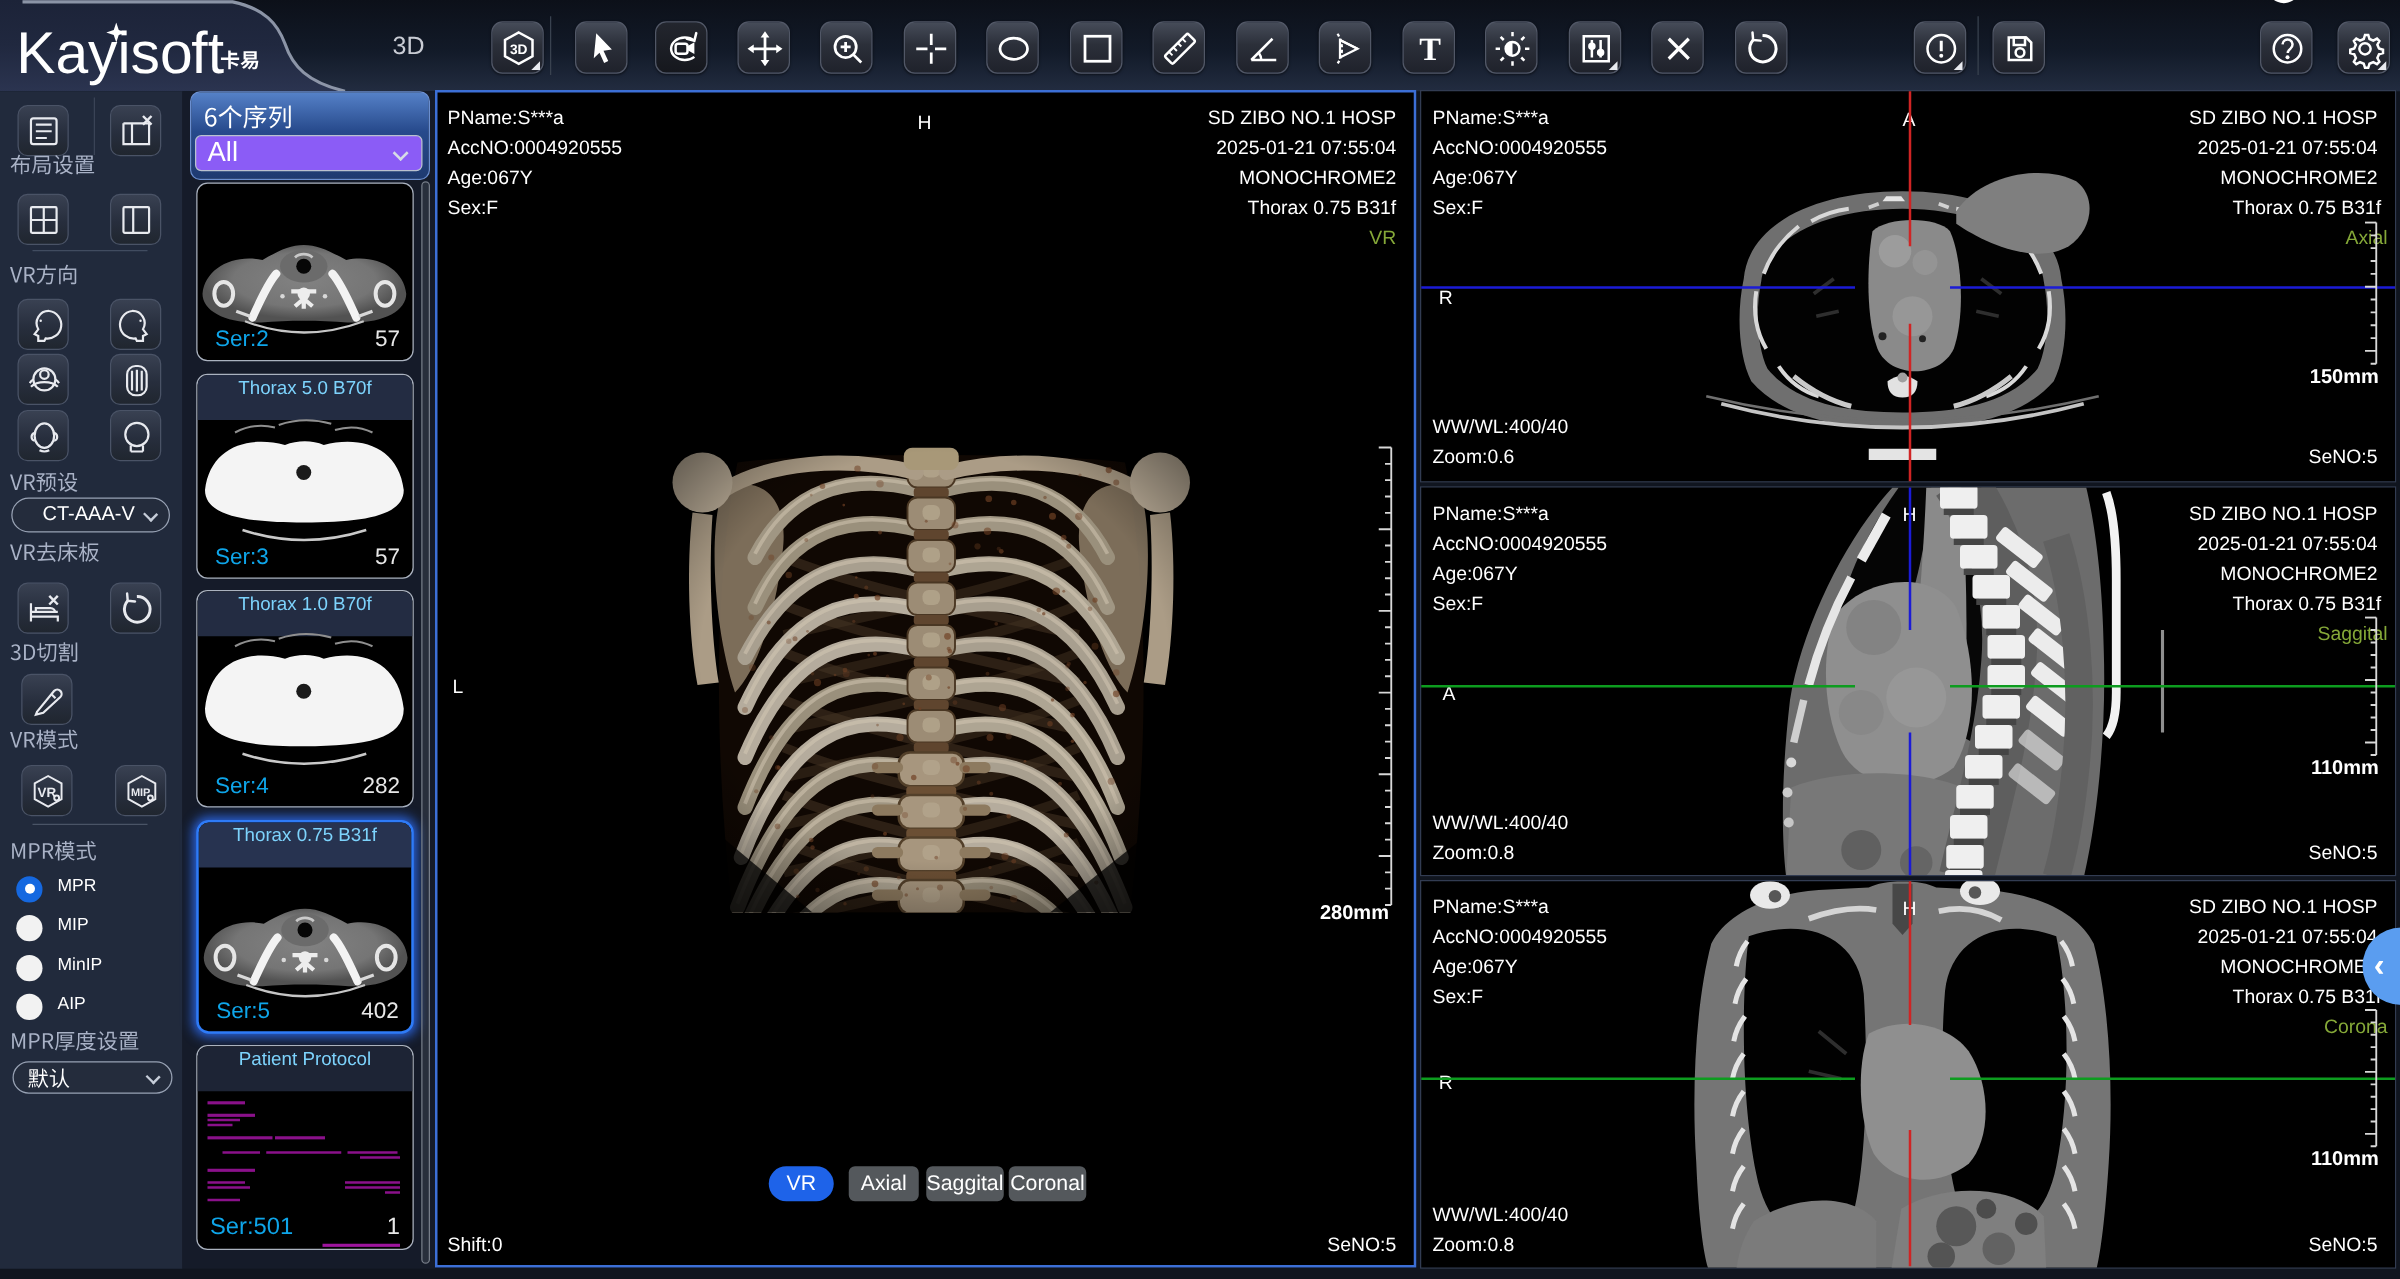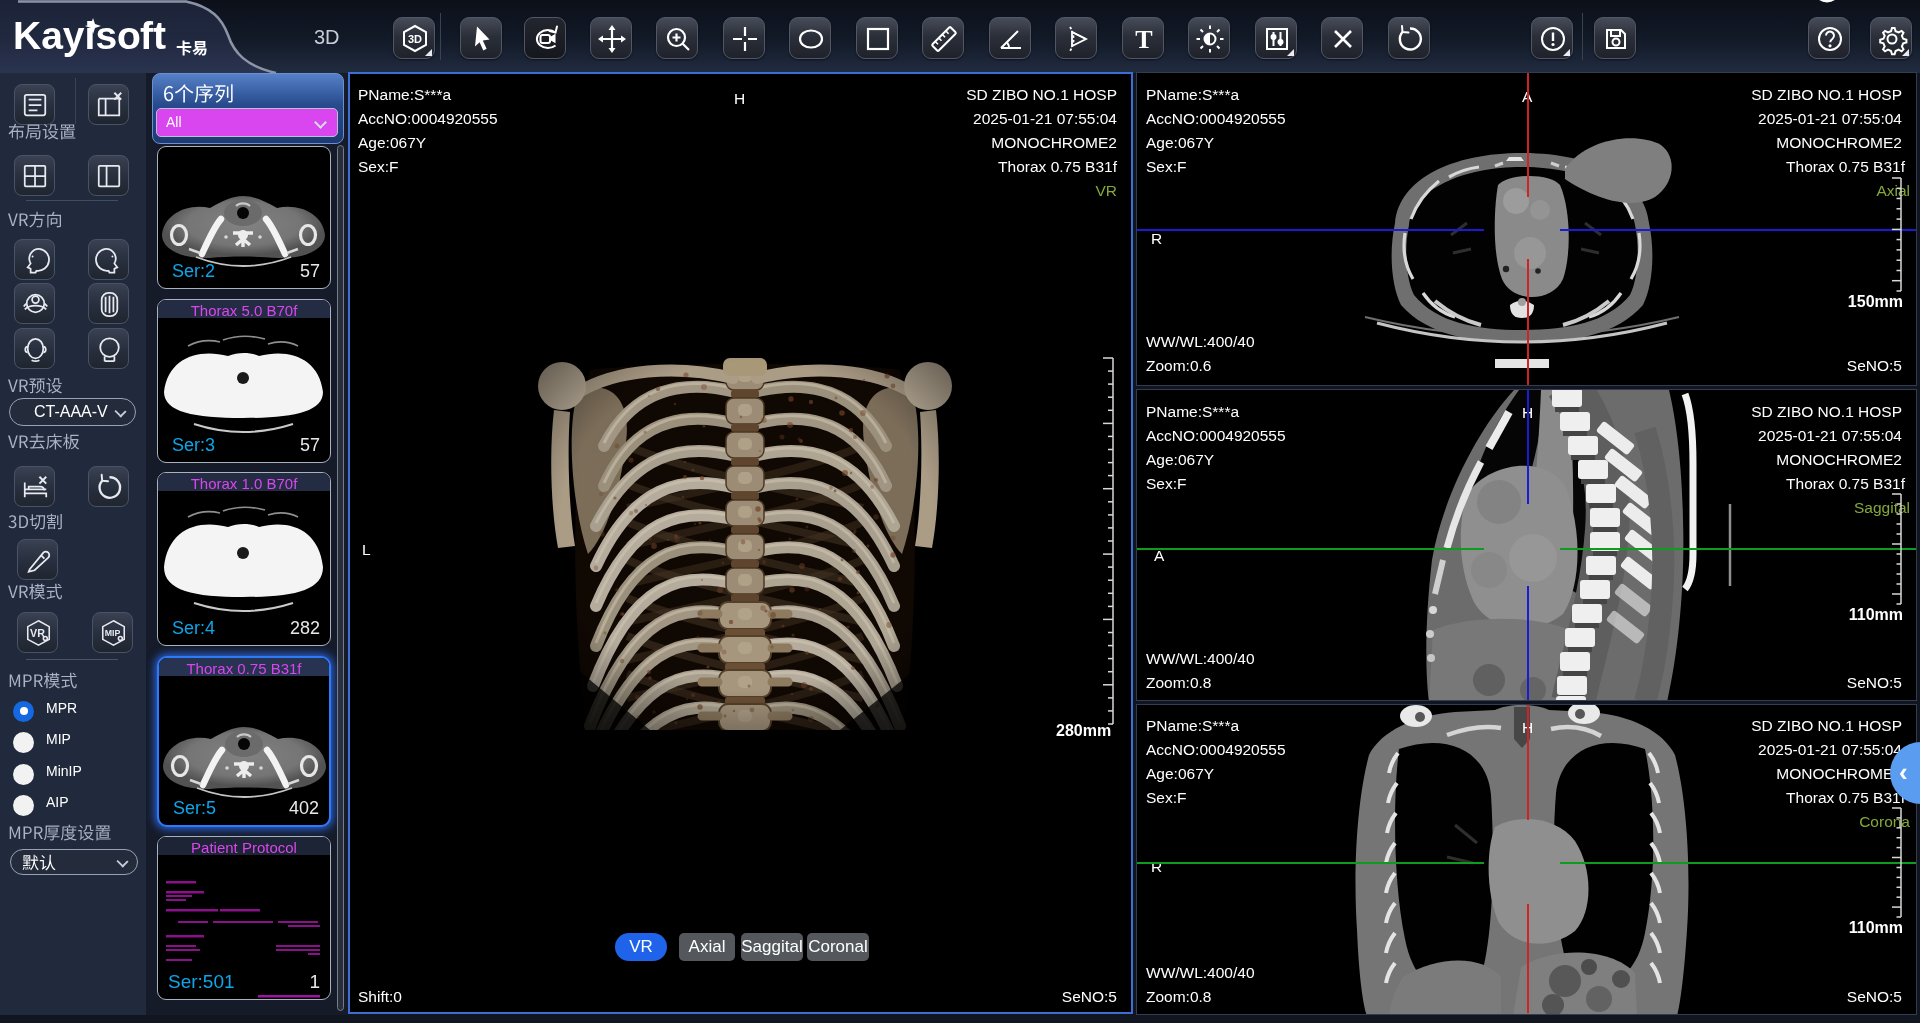--- a/index.html
+++ b/index.html
@@ -13,38 +13,38 @@
 .rtxt{}
 .gtxt{color:#85a838}
 .sbtn{position:absolute;width:41px;height:41px;border-radius:8px;background:linear-gradient(180deg,#394152 0%,#272e3d 55%,#20262f 100%);border:1px solid #4a5366}
 .pill{position:absolute;height:28px;border-radius:14px;background:#242c3c;border:1.5px solid #98a2b4;color:#fff;font-size:16px;line-height:25px;padding-left:24px}
 .pill .chev{position:absolute;right:10px;top:8px;width:9px;height:9px;border-right:2px solid #c6cdd9;border-bottom:2px solid #c6cdd9;transform:rotate(45deg) scale(1,.9)}
 .radio{position:absolute;width:21px;height:21px;border-radius:50%;background:#f2f2f2}
 .radio.sel{background:#1568e0}
 .radio.sel:after{content:"";position:absolute;left:6.5px;top:6.5px;width:8px;height:8px;border-radius:50%;background:#fff}
 .rlabel{position:absolute;font-size:14px;color:#fff}
 .thumb{position:absolute;left:157px;width:174px;background:#000;border:1.5px solid #aab2bf;border-radius:9px;overflow:hidden}
-.thumb .tt{position:absolute;left:0;top:0;width:100%;height:18px;background:#232c42;color:#d946ef;font-size:15px;line-height:21px;text-align:center}
+.thumb .tt{position:absolute;left:0;top:0;width:100%;height:36px;background:#232c42;color:#7dd3fc;font-size:15px;line-height:21px;text-align:center}
 .thumb .ser{position:absolute;left:14px;bottom:6px;font-size:18px;color:#0ea5e9}
 .thumb .num{position:absolute;right:10px;bottom:6px;font-size:18px;color:#e8e8e8}
 .panel{position:absolute;background:#000;border:1px solid #323c52}
 </style></head><body>
 <div id="topbar">
  <svg class="abs" style="left:0;top:0" width="600" height="73" viewBox="0 0 600 73">
   <defs>
         <linearGradient id="lgp" x1="0" y1="0" x2="0" y2="1">
           <stop offset="0" stop-color="#1c2338"></stop>
           <stop offset=".5" stop-color="#20283f"></stop>
           <stop offset="1" stop-color="#2b3450"></stop>
         </linearGradient>
       </defs>
   <path d="M0,0 L186,0 C212,6 222,18 228,34 C234,52 246,65 276,73 L0,73 Z" fill="url(#lgp)"></path>
   <path d="M18,1.5 L186,1.5 C212,7 222,19 228,35 C234,53 246,66 276,73" fill="none" stroke="#98a1b3" stroke-width="2.5" opacity=".9"></path>
  </svg>
- <div class="abs" style="left:13px;top:14px;font-size:39px;font-weight:bold;color:#fff;letter-spacing:0px">Kayis<span style="letter-spacing:-1px">o</span>ft</div>
+ <div class="abs" style="left:13px;top:14px;font-size:47px;font-weight:normal;color:#fff;letter-spacing:0px">Kayis<span style="letter-spacing:-1px">o</span>ft</div>
  <svg class="abs" style="left:84px;top:18px" width="18" height="16" viewBox="0 0 18 16">
       <path d="M9,0 L11,6 L17,8 L11,10 L9,16 L7,10 L1,8 L7,6 Z" fill="#fff"></path>
     </svg>
  <svg class="abs" style="left:176px;top:38px" width="50" height="18" viewBox="0 0 50 18">
       <path transform="translate(0,16) scale(0.727)" d="M9 -18.7V-10.9H1V-8.3H9.1V2H11.9V-4.3C14.2 -3.4 17.2 -2 18.7 -1.2L20.2 -3.6C18.5 -4.4 15 -5.7 12.8 -6.6L11.9 -5.2V-8.3H21.1V-10.9H11.8V-13.6H18.9V-16.1H11.8V-18.7Z M28.4 -12.3H37.7V-10.9H28.4ZM28.4 -15.6H37.7V-14.3H28.4ZM25.9 -17.8V-8.8H27.8C26.4 -7 24.5 -5.4 22.5 -4.4C23.1 -3.9 24 -3 24.5 -2.5C25.6 -3.2 26.8 -4.1 27.9 -5.2H29.8C28.4 -3.2 26.4 -1.5 24.2 -0.4C24.8 0 25.8 1 26.2 1.5C28.7 -0 31.2 -2.4 32.8 -5.2H34.7C33.7 -2.9 32.1 -0.8 30.3 0.5C30.9 0.9 31.9 1.7 32.4 2.1C34.4 0.4 36.3 -2.2 37.4 -5.2H39.3C39 -2.2 38.6 -0.8 38.1 -0.4C37.9 -0.2 37.7 -0.2 37.3 -0.2C36.9 -0.2 36.1 -0.2 35.2 -0.2C35.5 0.4 35.8 1.3 35.8 2C36.9 2 38 2 38.6 2C39.3 1.9 39.9 1.7 40.4 1.1C41.1 0.4 41.6 -1.6 42.1 -6.4C42.1 -6.8 42.2 -7.5 42.2 -7.5H30C30.3 -7.9 30.6 -8.4 30.9 -8.8H40.4V-17.8Z" fill="#fff"></path>
     </svg>
  <div class="abs" style="left:314px;top:26px;font-size:20px;color:#c9ccd4">3D</div>
  <svg class="abs" width="1920" height="73">
       <circle cx="1827" cy="-11" r="13.5" fill="#fff"></circle>
     </svg>
@@ -344,21 +344,21 @@
 <div class="pill" style="left:10px;top:849px;width:128px;height:26px">
     <div class="chev" style="top:7px"></div>
   </div>
 <svg class="abs" style="left:22px;top:853px" width="40" height="20" viewBox="0 0 40 20">
     <path transform="translate(0,16)" d="M12.9 -12.9C13.6 -12.1 14.5 -10.9 14.8 -10.1L15.7 -10.7C15.3 -11.4 14.5 -12.6 13.8 -13.4ZM2.8 -11.9C3.1 -11.1 3.3 -10 3.3 -9.3L4 -9.5C4 -10.1 3.7 -11.2 3.4 -12.1ZM3.5 -2C3.6 -1.1 3.7 0.1 3.6 0.9L4.5 0.8C4.5 0.1 4.4 -1.2 4.3 -2.1ZM5.1 -2C5.4 -1.2 5.6 -0.1 5.7 0.7L6.5 0.5C6.5 -0.2 6.2 -1.3 5.9 -2.2ZM6.8 -2.1C7.2 -1.4 7.5 -0.5 7.5 0L8.4 -0.3C8.3 -0.9 8 -1.7 7.6 -2.4ZM1.9 -2.4C1.6 -1.5 1.1 -0.2 0.6 0.6L1.5 1.1C2 0.2 2.4 -1.1 2.8 -2ZM6.3 -12.1C6.2 -11.3 5.8 -10.1 5.6 -9.4L6.1 -9.1C6.4 -9.8 6.8 -10.9 7.1 -11.8ZM11.6 -14.3V-10.4L11.6 -9.4H8.8V-8.2H11.5C11.3 -5.3 10.6 -2.1 8.1 0.5C8.5 0.7 8.9 1 9.1 1.3C10.9 -0.8 11.9 -3.1 12.3 -5.4C13 -2.5 14.1 -0.1 15.8 1.3C16 1 16.4 0.5 16.7 0.3C14.6 -1.3 13.3 -4.5 12.7 -8.2H16.2V-9.4H12.7L12.7 -10.4V-14.3ZM2.5 -12.8H4.5V-8.6H2.5ZM5.4 -12.8H7.2V-8.6H5.4ZM1.4 -6.4V-5.4H4.4V-4.1L1 -3.9L1.1 -2.8C3 -2.9 5.8 -3.1 8.5 -3.2L8.5 -4.3L5.5 -4.1V-5.4H8.2V-6.4H5.5V-7.7H8.3V-13.7H1.5V-7.7H4.4V-6.4Z M19.4 -13.2C20.3 -12.4 21.4 -11.3 22 -10.6L22.9 -11.6C22.3 -12.2 21.1 -13.2 20.3 -14ZM27.6 -14.3C27.5 -8.5 27.6 -2.5 23.3 0.5C23.7 0.7 24.1 1.1 24.3 1.4C26.6 -0.3 27.7 -2.7 28.3 -5.6C28.9 -3.2 30.1 -0.3 32.5 1.3C32.7 1 33.1 0.6 33.5 0.4C29.7 -2 29 -7.4 28.7 -9C28.8 -10.7 28.8 -12.5 28.9 -14.3ZM17.8 -8.9V-7.7H20.7V-1.9C20.7 -1.1 20.1 -0.5 19.7 -0.3C20 -0 20.3 0.4 20.4 0.7C20.7 0.4 21.1 0 24.4 -2.3C24.3 -2.5 24.1 -3 24 -3.3L21.9 -1.9V-8.9Z" fill="#fff"></path>
   </svg>
 <div class="abs" style="left:152px;top:73px;width:192px;height:71px;border-radius:8px;background:linear-gradient(180deg,#5581c8,#274a8c 45%,#1e3a70);border:1px solid #6b8fd0"></div>
 <svg class="abs" style="left:163px;top:80px" width="100" height="26" viewBox="0 0 100 26">
     <path transform="translate(0,21)" d="M6 0.3C8.3 0.3 10.2 -1.7 10.2 -4.5C10.2 -7.6 8.6 -9.1 6.2 -9.1C5 -9.1 3.7 -8.4 2.8 -7.3C2.9 -11.9 4.6 -13.4 6.6 -13.4C7.5 -13.4 8.4 -13 8.9 -12.3L10 -13.4C9.2 -14.3 8.1 -14.9 6.5 -14.9C3.7 -14.9 1.1 -12.7 1.1 -7C1.1 -2.2 3.2 0.3 6 0.3ZM2.9 -5.9C3.8 -7.2 5 -7.7 5.9 -7.7C7.6 -7.7 8.5 -6.5 8.5 -4.5C8.5 -2.5 7.4 -1.2 6 -1.2C4.2 -1.2 3.1 -2.8 2.9 -5.9Z M20.3 -10.9V1.6H21.9V-10.9ZM21.2 -16.8C19.2 -13.5 15.6 -10.6 11.8 -8.9C12.2 -8.6 12.7 -8 12.9 -7.5C16 -9 19 -11.4 21.1 -14.1C23.8 -11 26.4 -9.1 29.4 -7.5C29.6 -8 30.1 -8.6 30.5 -8.9C27.4 -10.4 24.6 -12.3 22 -15.3L22.6 -16.2Z M38.5 -8.7C39.9 -8.2 41.5 -7.4 42.8 -6.7H35.7V-5.4H41.9V-0.2C41.9 0.1 41.8 0.2 41.4 0.2C41.1 0.3 39.7 0.3 38.2 0.2C38.4 0.6 38.7 1.2 38.8 1.6C40.6 1.6 41.8 1.6 42.5 1.4C43.2 1.2 43.4 0.8 43.4 -0.1V-5.4H47.8C47.1 -4.5 46.3 -3.6 45.7 -2.9L46.9 -2.3C47.9 -3.3 49 -4.9 50.1 -6.3L49 -6.8L48.7 -6.7H45L45.2 -6.9C44.8 -7.1 44.3 -7.4 43.7 -7.7C45.3 -8.6 47.1 -9.9 48.2 -11.1L47.3 -11.8L46.9 -11.7H36.9V-10.5H45.6C44.7 -9.7 43.5 -8.9 42.4 -8.3C41.4 -8.8 40.3 -9.2 39.4 -9.6ZM40.5 -16.5C40.8 -15.9 41.2 -15.2 41.4 -14.6H33.5V-9C33.5 -6.1 33.4 -2 31.7 0.8C32.1 1 32.7 1.4 33 1.7C34.7 -1.4 35 -5.9 35 -9V-13.2H50.1V-14.6H43.2C42.9 -15.2 42.4 -16.2 42 -16.9Z M63.9 -14.5V-3.3H65.4V-14.5ZM68.1 -16.7V-0.3C68.1 -0 67.9 0.1 67.6 0.1C67.3 0.1 66.3 0.1 65.2 0.1C65.4 0.5 65.6 1.1 65.7 1.5C67.2 1.5 68.2 1.5 68.7 1.3C69.3 1 69.6 0.6 69.6 -0.4V-16.7ZM54.7 -6C55.7 -5.3 57 -4.4 57.8 -3.6C56.4 -1.7 54.7 -0.3 52.7 0.4C53 0.7 53.4 1.3 53.6 1.7C57.8 -0.2 60.9 -4.1 61.9 -11L61 -11.3L60.7 -11.3H56.2C56.6 -12.2 56.8 -13.2 57.1 -14.3H62.5V-15.7H52.3V-14.3H55.6C54.9 -11.2 53.8 -8.4 52.2 -6.5C52.5 -6.3 53.1 -5.8 53.3 -5.5C54.3 -6.7 55.1 -8.2 55.7 -9.9H60.3C59.9 -8 59.3 -6.3 58.6 -4.9C57.8 -5.6 56.6 -6.5 55.6 -7.1Z" fill="#fff"></path>
   </svg>
-<div class="abs" style="left:156px;top:108px;width:182px;height:29px;background:#d946ef;border:1.5px solid #b9c1cf;border-radius:5px;color:#fff;font-size:14px;line-height:26px;padding-left:9px">All<div class="chev" style="position:absolute;right:12px;top:9px;width:9px;height:9px;border-right:2.2px solid #d6dce6;border-bottom:2.2px solid #d6dce6;transform:rotate(45deg)"></div></div>
+<div class="abs" style="left:156px;top:108px;width:182px;height:29px;background:#8b5cf6;border:1.5px solid #b9c1cf;border-radius:5px;color:#fff;font-size:22px;line-height:26px;padding-left:9px">All<div class="chev" style="position:absolute;right:12px;top:9px;width:9px;height:9px;border-right:2.2px solid #d6dce6;border-bottom:2.2px solid #d6dce6;transform:rotate(45deg)"></div></div>
 <div class="thumb" style="top:146px;height:143px">
     <svg class="abs" style="left:0px;top:8px" width="171" height="130" viewBox="0 0 171 130">
       <defs>
         <radialGradient id="sgg" cx=".5" cy=".45">
           <stop offset="0" stop-color="#828282"></stop>
           <stop offset=".7" stop-color="#757575"></stop>
           <stop offset="1" stop-color="#525252"></stop>
         </radialGradient>
       </defs>
       <path d="M4,80 C6,60 28,48 52,53 C64,46 74,41 85,41 C96,41 106,46 119,53 C143,48 165,60 167,80 C167,94 148,104 120,103 C98,101 72,101 51,103 C23,104 4,94 4,80 Z" fill="url(#sgg)"></path>

